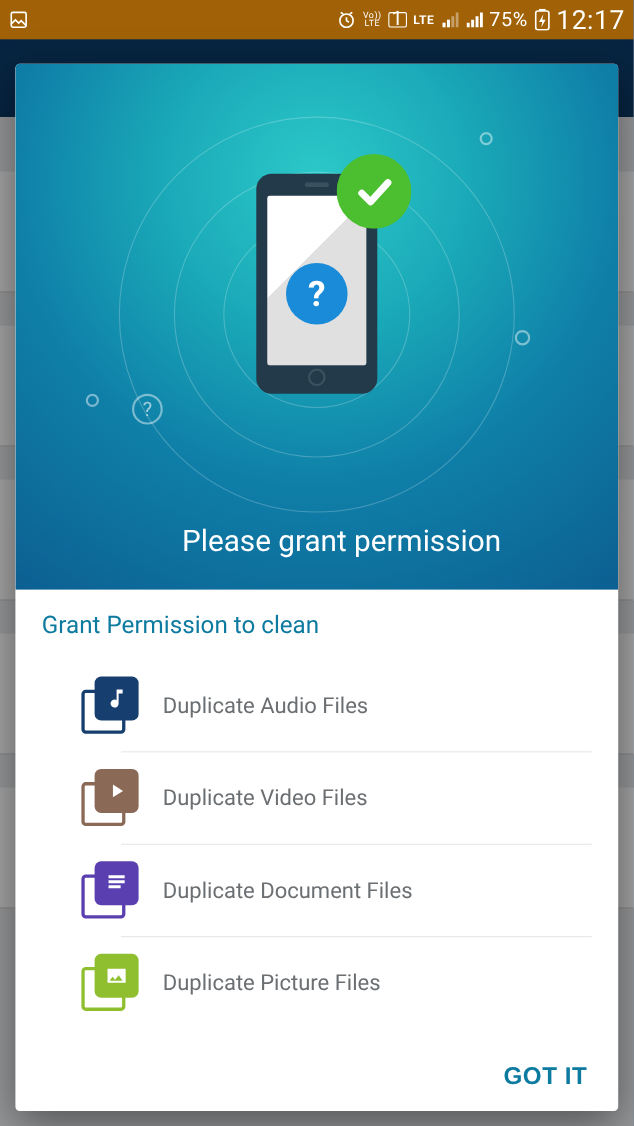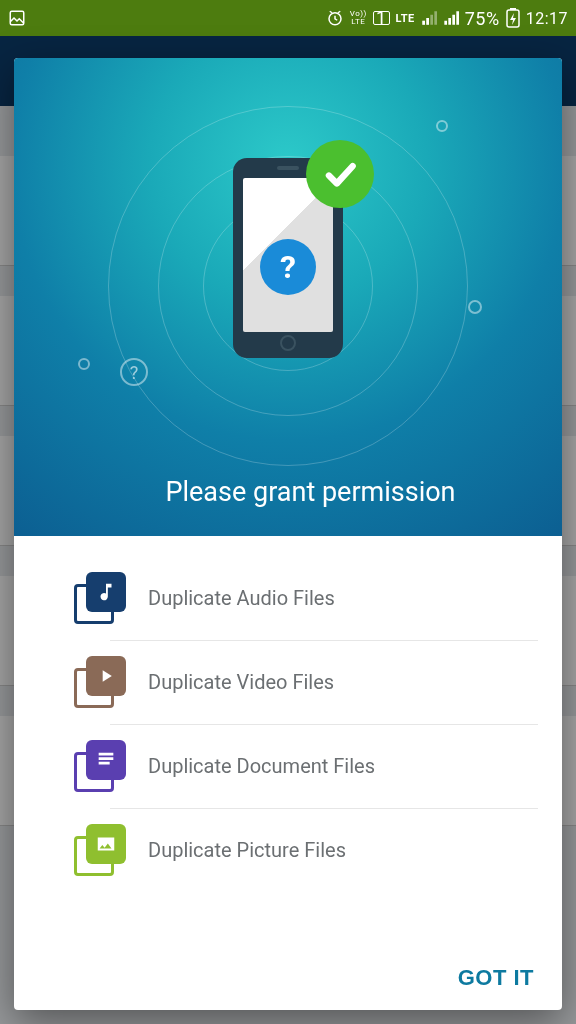--- a/index.html
+++ b/index.html
@@ -2,21 +2,21 @@
 <html><head>
 <meta charset="utf-8">
 <style>
   * { margin: 0; padding: 0; box-sizing: border-box; }
   html, body { width: 576px; height: 1024px; overflow: hidden; font-family: Roboto, Arial, sans-serif; }
   body { background: #0a2a4a; position: relative; }
 
   
   .status-bar {
     height: 36px;
-    background: #4d7c0f;
+    background: #a16207;
     color: #fff;
     display: flex;
     align-items: center;
     padding: 0 8px;
     font-size: 18px;
     font-weight: 400;
     letter-spacing: .5px;
   }
   .status-left { flex: 0 0 auto; display:flex; align-items:center; gap:4px; }
   .status-right { flex: 1 1 auto; display: flex; justify-content: flex-end; align-items: center; gap: 6px; }
@@ -180,21 +180,21 @@
         </svg>
     </span>
     <span>75%</span>
     <span class="sb-icon">
       <svg width="14" height="20" viewBox="0 0 14 20" fill="none">
           <rect x="1" y="2" width="12" height="17" rx="2" stroke="#fff" stroke-width="1.5"></rect>
           <rect x="4" y="0" width="6" height="2" fill="#fff"></rect>
           <path d="M8 5l-4 7h3l-1 5 4-7H7z" fill="#fff"></path>
         </svg>
     </span>
-    <span style="font-size:16px;">12:17</span>
+    <span style="font-size:24px;">12:17</span>
   </div>
 </div>
 
 <div class="app-bg">
   <div class="strip" style="top:120px"></div>
   <div class="strip" style="top:260px"></div>
   <div class="strip" style="top:400px"></div>
   <div class="strip" style="top:540px"></div>
   <div class="strip" style="top:680px"></div>
 </div>
@@ -221,20 +221,21 @@
     <div class="green-check">
       <svg width="38" height="38" viewBox="0 0 24 24" fill="none" stroke="#fff" stroke-width="4" stroke-linecap="round" stroke-linejoin="round">
           <path d="M5 13l5 5L20 7"></path>
         </svg>
     </div>
 
     <div class="hero-title">Please grant permission</div>
   </div>
 
   <div class="content">
+    <div class="section-title">Grant Permission to clean</div>
 
     <div class="rows">
       <div class="row">
         <div class="icon ic-audio">
           <div class="back"></div>
           <div class="front">
               <svg width="22" height="22" viewBox="0 0 24 24" fill="#fff">
                 <path d="M12 3v10.55A4 4 0 1014 17V7h4V3z"></path>
               </svg>
             </div>

